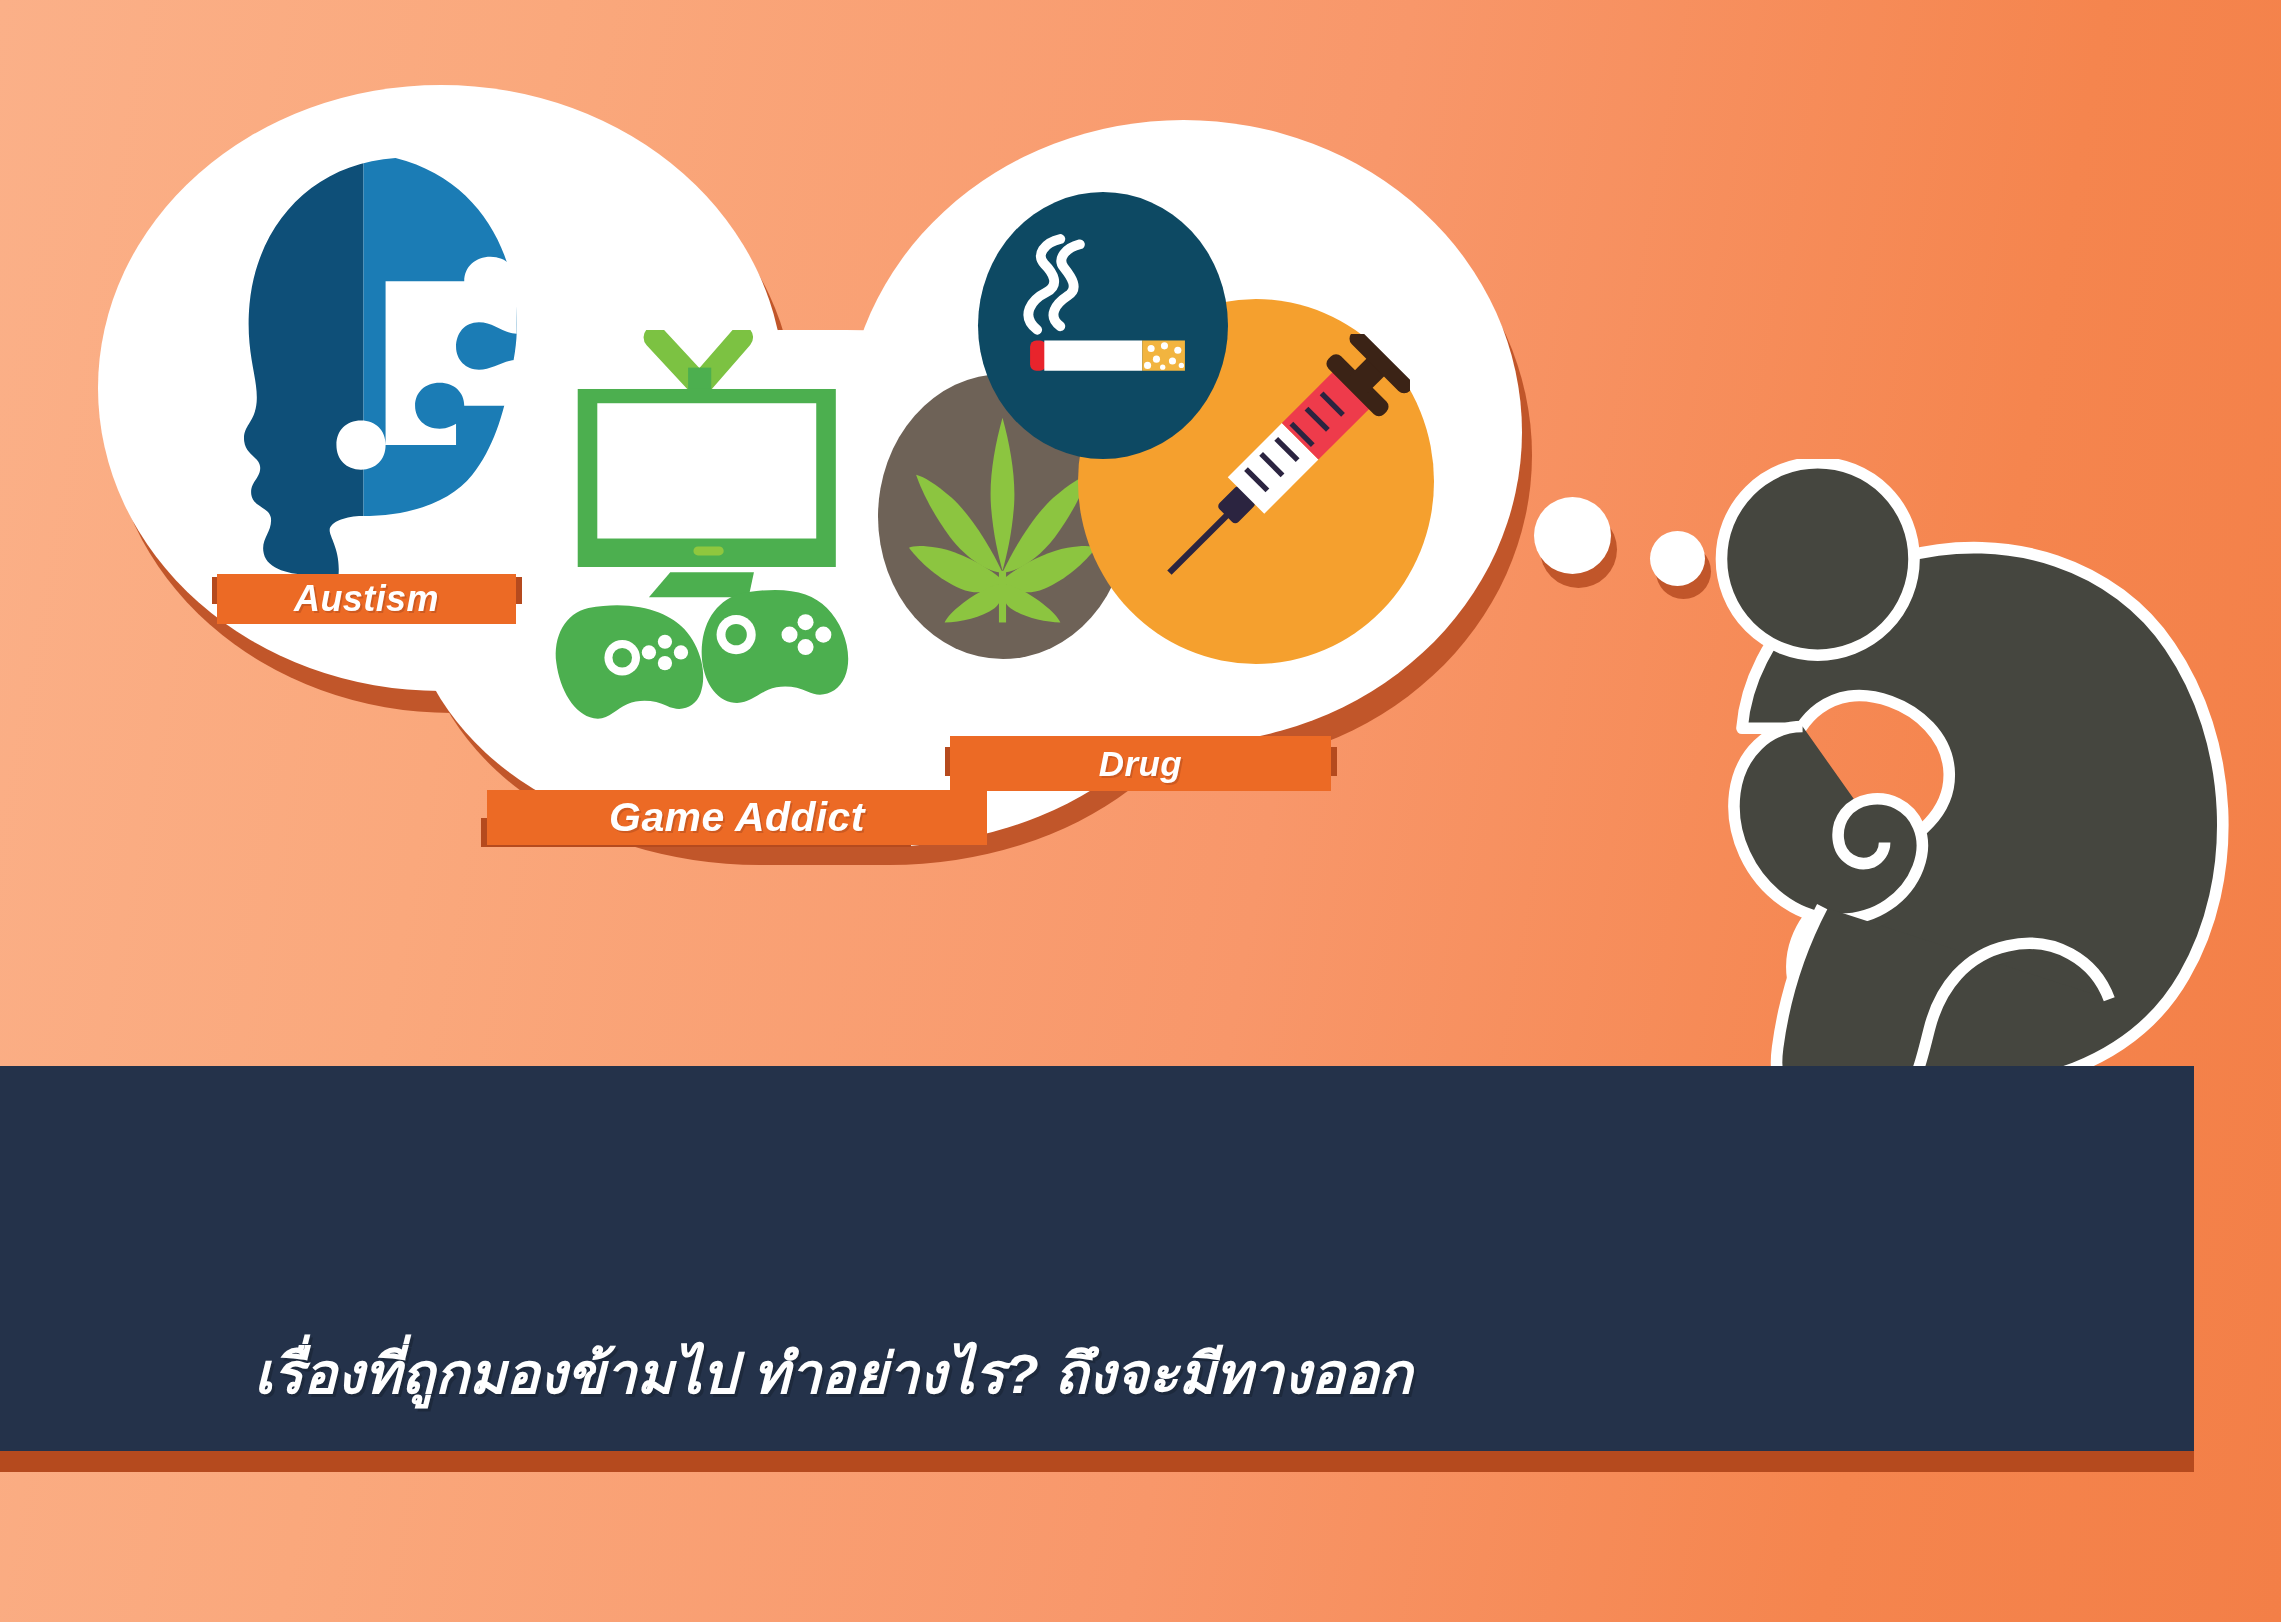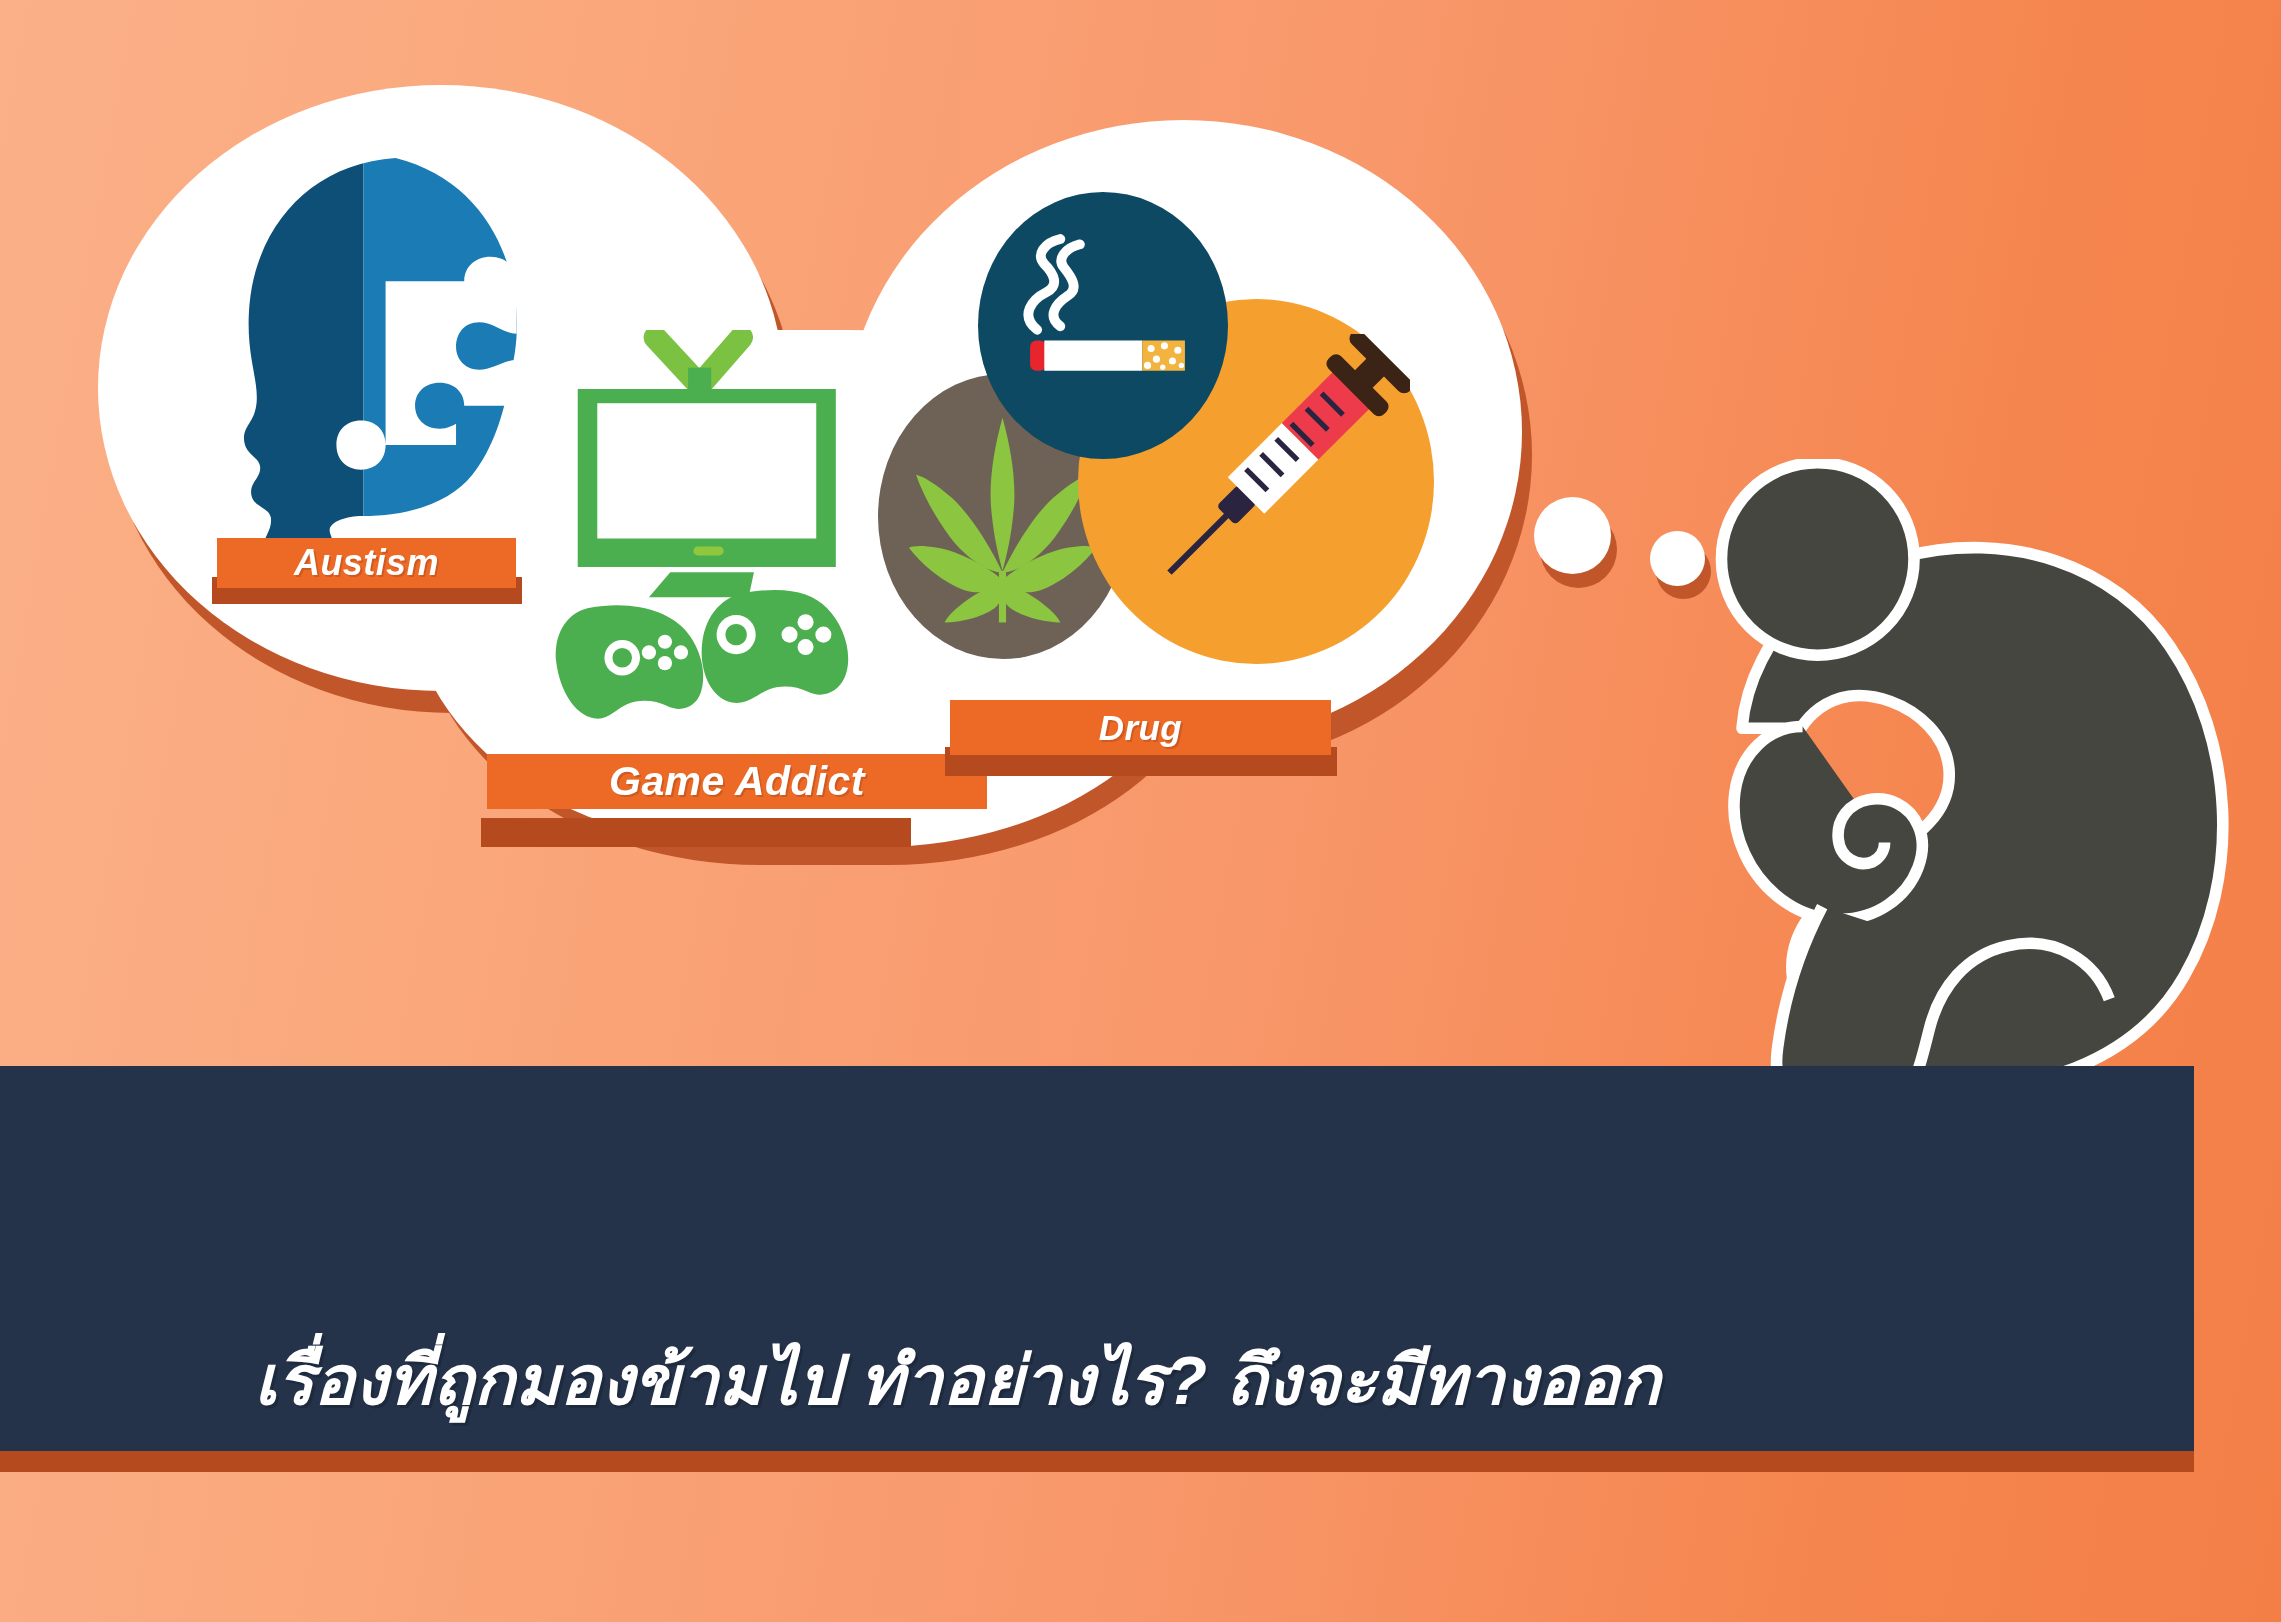--- a/index.html
+++ b/index.html
@@ -21,20 +21,21 @@
   
   .icircle{position:absolute;border-radius:50%;}
 
   
   .label-bar{
     position:absolute;background:#EC6A25;
     display:flex;align-items:center;justify-content:center;
     color:#FFFFFF;font-style:italic;font-weight:bold;
     letter-spacing:0.4px;
     text-shadow:1.8px 1.8px 0 rgba(150,60,25,.35);
+    margin-top:36px;
   }
   .label-shadow{position:absolute;background:#B54A1E;}
 
   
   .band{position:absolute;background:#24324A;}
   .band-rule{position:absolute;background:#B54A1E;}
   .thai-title{
     position:absolute;color:#FFFFFF;font-weight:bold;font-style:italic;
     white-space:nowrap;line-height:1;
     text-shadow:3.6px 3.6px 0 rgba(0,0,0,.18);
@@ -226,16 +227,16 @@
 
       <path d="M210 502 C188 544 168 600 160 660 C156 690 162 712 178 716
                L300 716 C316 700 322 672 330 640 C342 592 372 556 418 546
                C470 534 516 562 532 606"></path>
     </g>
   </svg>
 
   <div class="band" style="left:0;top:1066px;width:2194px;height:385px;"></div>
   <div class="band-rule" style="left:0;top:1451px;width:2194px;height:21.4px;"></div>
 
-  <div class="thai-sub" style="left:254px;top:1346px;font-size:68px;">เรื่องที่ถูกมองข้ามไป ทำอย่างไร? ถึงจะมีทางออก</div>
+  <div class="thai-sub" style="left:254px;top:1346px;font-size:56px;">เรื่องที่ถูกมองข้ามไป ทำอย่างไร? ถึงจะมีทางออก</div>
 
 </div>
 
 
 </body></html>

